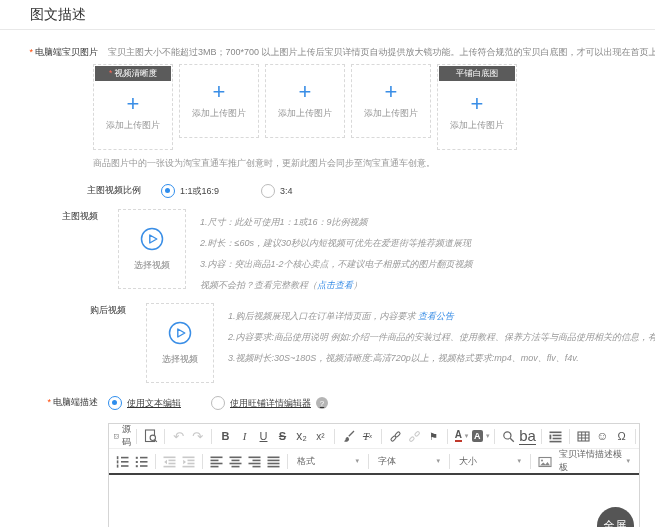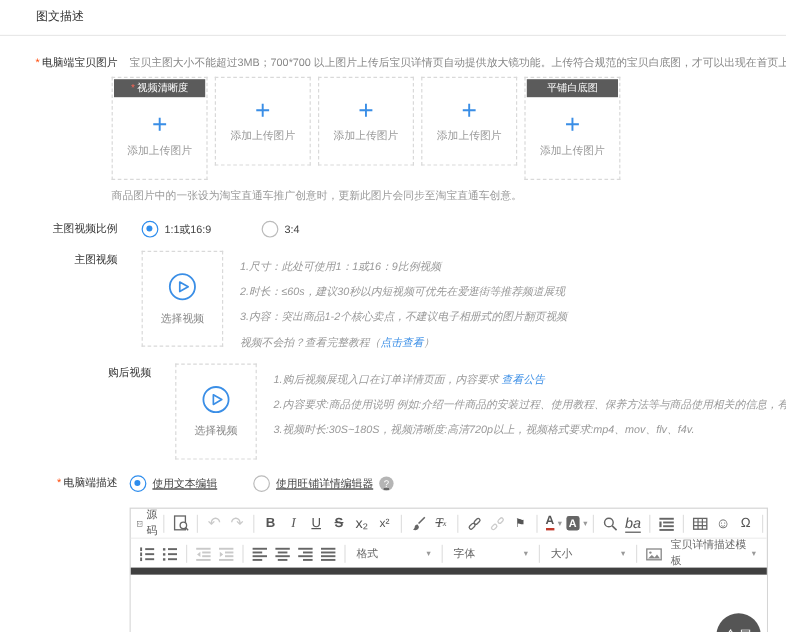--- a/index.html
+++ b/index.html
@@ -3,21 +3,21 @@
 <meta charset="utf-8">
 <style>
   html,body{margin:0;padding:0;}
   body{
     width:655px;height:527px;overflow:hidden;background:#fff;
     font-family:"Liberation Sans","DejaVu Sans",sans-serif;
     font-size:9px;color:#333;
   }
   a{color:#3a8ee6;text-decoration:none;cursor:pointer;}
   
-  .page-header{height:29px;line-height:29px;padding-left:30px;border-bottom:1px solid #e8e8e8;color:#333;font-size:10px;}
+  .page-header{height:29px;line-height:29px;padding-left:30px;border-bottom:1px solid #e8e8e8;color:#333;font-size:14px;}
   
   .row{display:flex;align-items:flex-start;}
   .form-label{flex:0 0 98px;text-align:right;padding-right:10px;color:#333;line-height:14px;white-space:nowrap;}
   .req{color:#ff4400;margin-right:2px;}
   
   .row-images{margin-top:15px;}
   .img-desc{flex:1;color:#888;line-height:14px;white-space:nowrap;overflow:hidden;}
   .uploads{display:flex;gap:6px;margin:5px 0 0 93px;}
   .upbox{position:relative;width:78px;height:72px;border:1px dashed #d9d9d9;background:#fff;
     display:flex;flex-direction:column;align-items:center;justify-content:center;cursor:pointer;}
@@ -27,51 +27,51 @@
   .upbadge .req{color:#ff6655;}
   .plus{color:#3a8ee6;font-size:22px;font-weight:300;line-height:20px;}
   .uplabel{margin-top:5px;color:#999;}
   .caption{margin:7px 0 11px 93px;color:#999;}
   
   .radio-group{display:flex;align-items:center;gap:42px;padding-top:1px;}
   .radio{display:inline-flex;align-items:center;cursor:pointer;color:#444;}
   .rdo{width:12px;height:12px;border:1px solid #bbb;border-radius:50%;background:#fff;margin-right:5px;position:relative;flex:none;}
   .rdo.sel{border-color:#2e8ded;}
   .rdo.sel::after{content:"";position:absolute;left:2.5px;top:2.5px;width:5px;height:5px;border-radius:50%;background:#2e8ded;}
-  .row-ratio{margin-top:13px;}
+  .row-ratio{margin-top:13px;padding-left:43px;}
   
   .row-video{margin-top:11px;}
   .vbox{width:66px;height:78px;border:1px dashed #d9d9d9;margin-left:10px;flex:none;
     display:flex;flex-direction:column;align-items:center;justify-content:center;cursor:pointer;}
   .vbox .vlabel{margin-top:7px;color:#888;}
   .vlines{margin-left:14px;padding-top:3px;font-style:italic;}
   .vline{line-height:21px;color:#999;white-space:nowrap;}
   
   .row-desc{margin-top:12px;}
   .help{display:inline-flex;align-items:center;justify-content:center;width:12px;height:12px;border-radius:50%;
     background:#b5b5b5;color:#fff;font-size:8px;margin-left:5px;}
   
   .editor{position:relative;margin:13px 0 0 108px;width:530px;border:1px solid #d5d5d5;background:#fff;}
   .tbrow{display:flex;align-items:center;height:24px;padding:0 4px;border-bottom:1px solid #eee;flex-wrap:nowrap;overflow:hidden;}
-  .tbrow.r2{border-bottom:6px solid #404040;justify-content:center;}
+  .tbrow.r2{border-bottom:2px solid #404040;justify-content:center;}
   .tbtn{display:inline-flex;align-items:center;justify-content:center;min-width:17px;height:20px;margin:0 1px;
     color:#555;font-size:11px;cursor:pointer;border-radius:2px;}
   .tbtn.txt{font-size:9px;color:#555;}
   .tbtn.dis{color:#c9c9c9;cursor:default;}
   .sep{width:1px;height:15px;background:#e0e0e0;margin:0 4px;flex:none;}
   .b{font-weight:bold;}
   .i{font-style:italic;font-family:"Liberation Serif","DejaVu Serif",serif;}
   .u{text-decoration:underline;}
   .s{text-decoration:line-through;}
   .colorA{border-bottom:2px solid #c0392b;line-height:10px;font-weight:bold;font-size:10px;}
   .bgA{background:#666;color:#fff;border-radius:2px;padding:0 2.5px;font-weight:bold;font-size:9px;line-height:12px;}
   .caret{font-size:7px;color:#999;margin-left:3px;}
   .tsel{display:inline-flex;align-items:center;justify-content:space-between;min-width:62px;height:20px;
     padding:0 5px;color:#666;cursor:pointer;font-size:9px;}
-  .replace-glyph{font-size:12px;color:#555;border-bottom:1px solid #555;font-style:italic;}
+  .replace-glyph{font-size:15px;color:#555;border-bottom:1px solid #555;}
   .tfmt .x{font-size:7px;vertical-align:-2px;}
   .editor-body{height:86px;background:#fff;cursor:text;}
   .fullscreen-btn{position:absolute;right:5px;bottom:17px;width:37px;height:37px;border-radius:50%;
     background:rgba(70,70,70,.92);color:#fff;font-size:11px;display:flex;align-items:center;justify-content:center;
     cursor:pointer;letter-spacing:1px;}
   svg.svgi{display:block;}
 </style>
 </head>
 <body>
 

